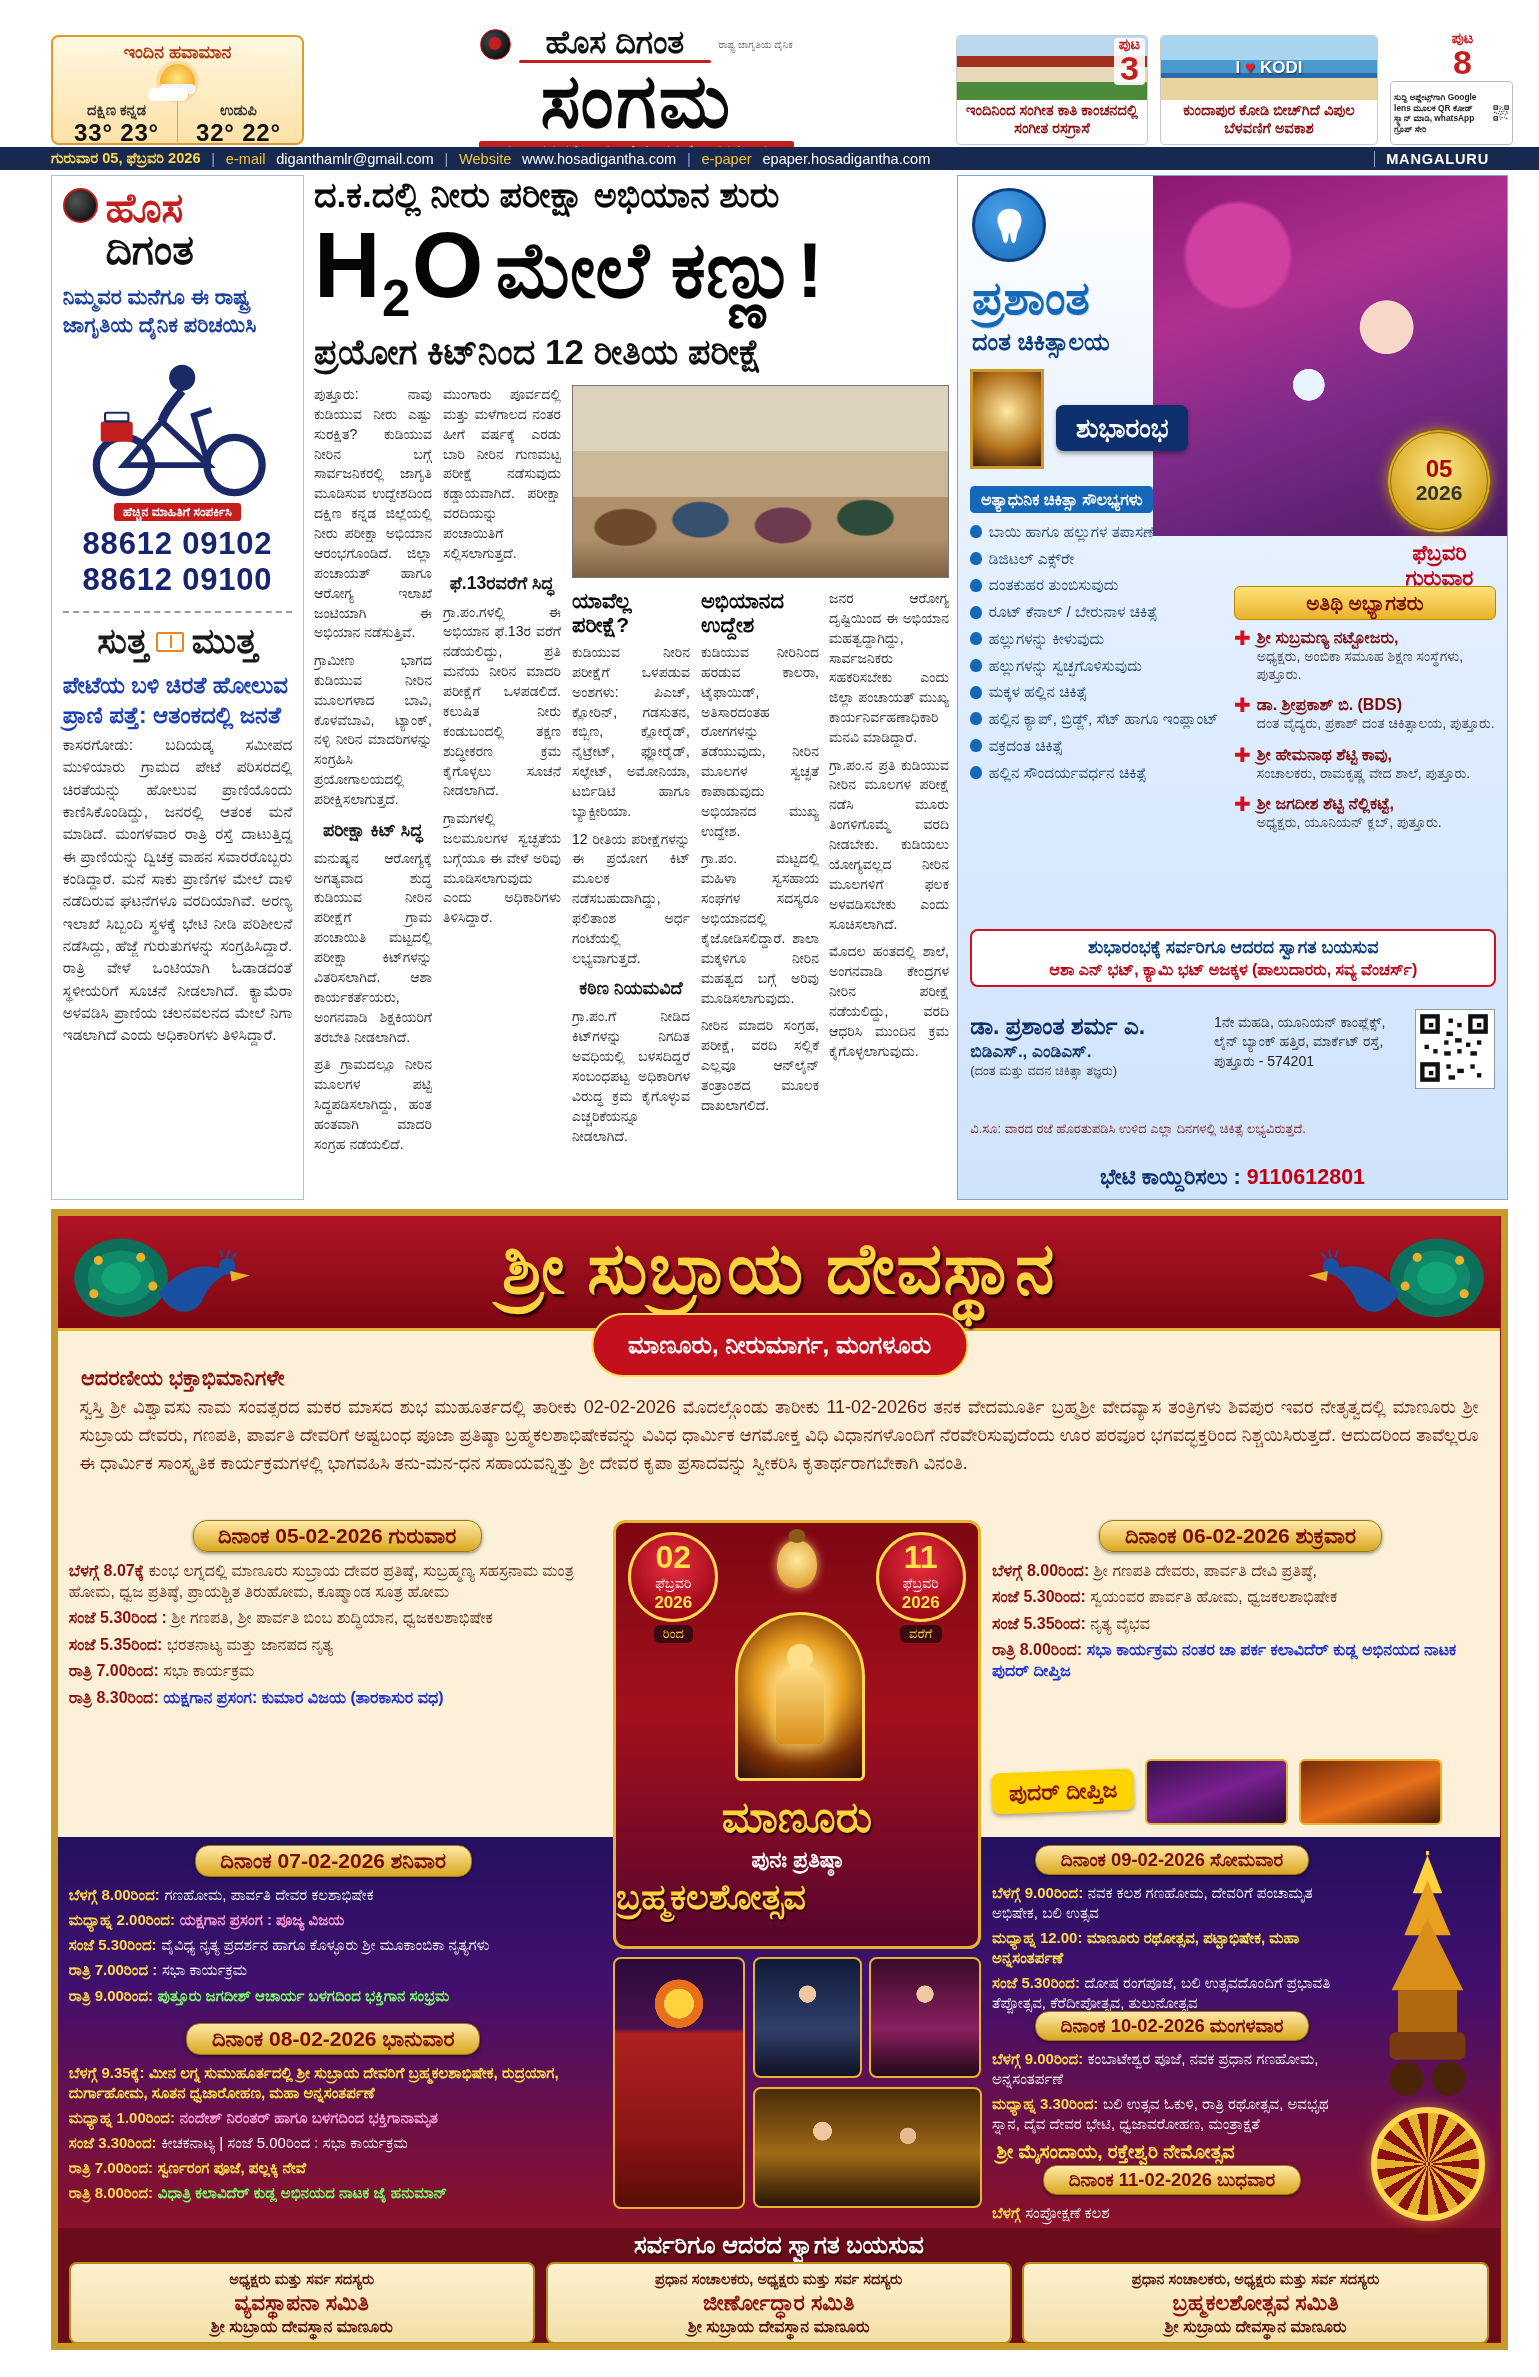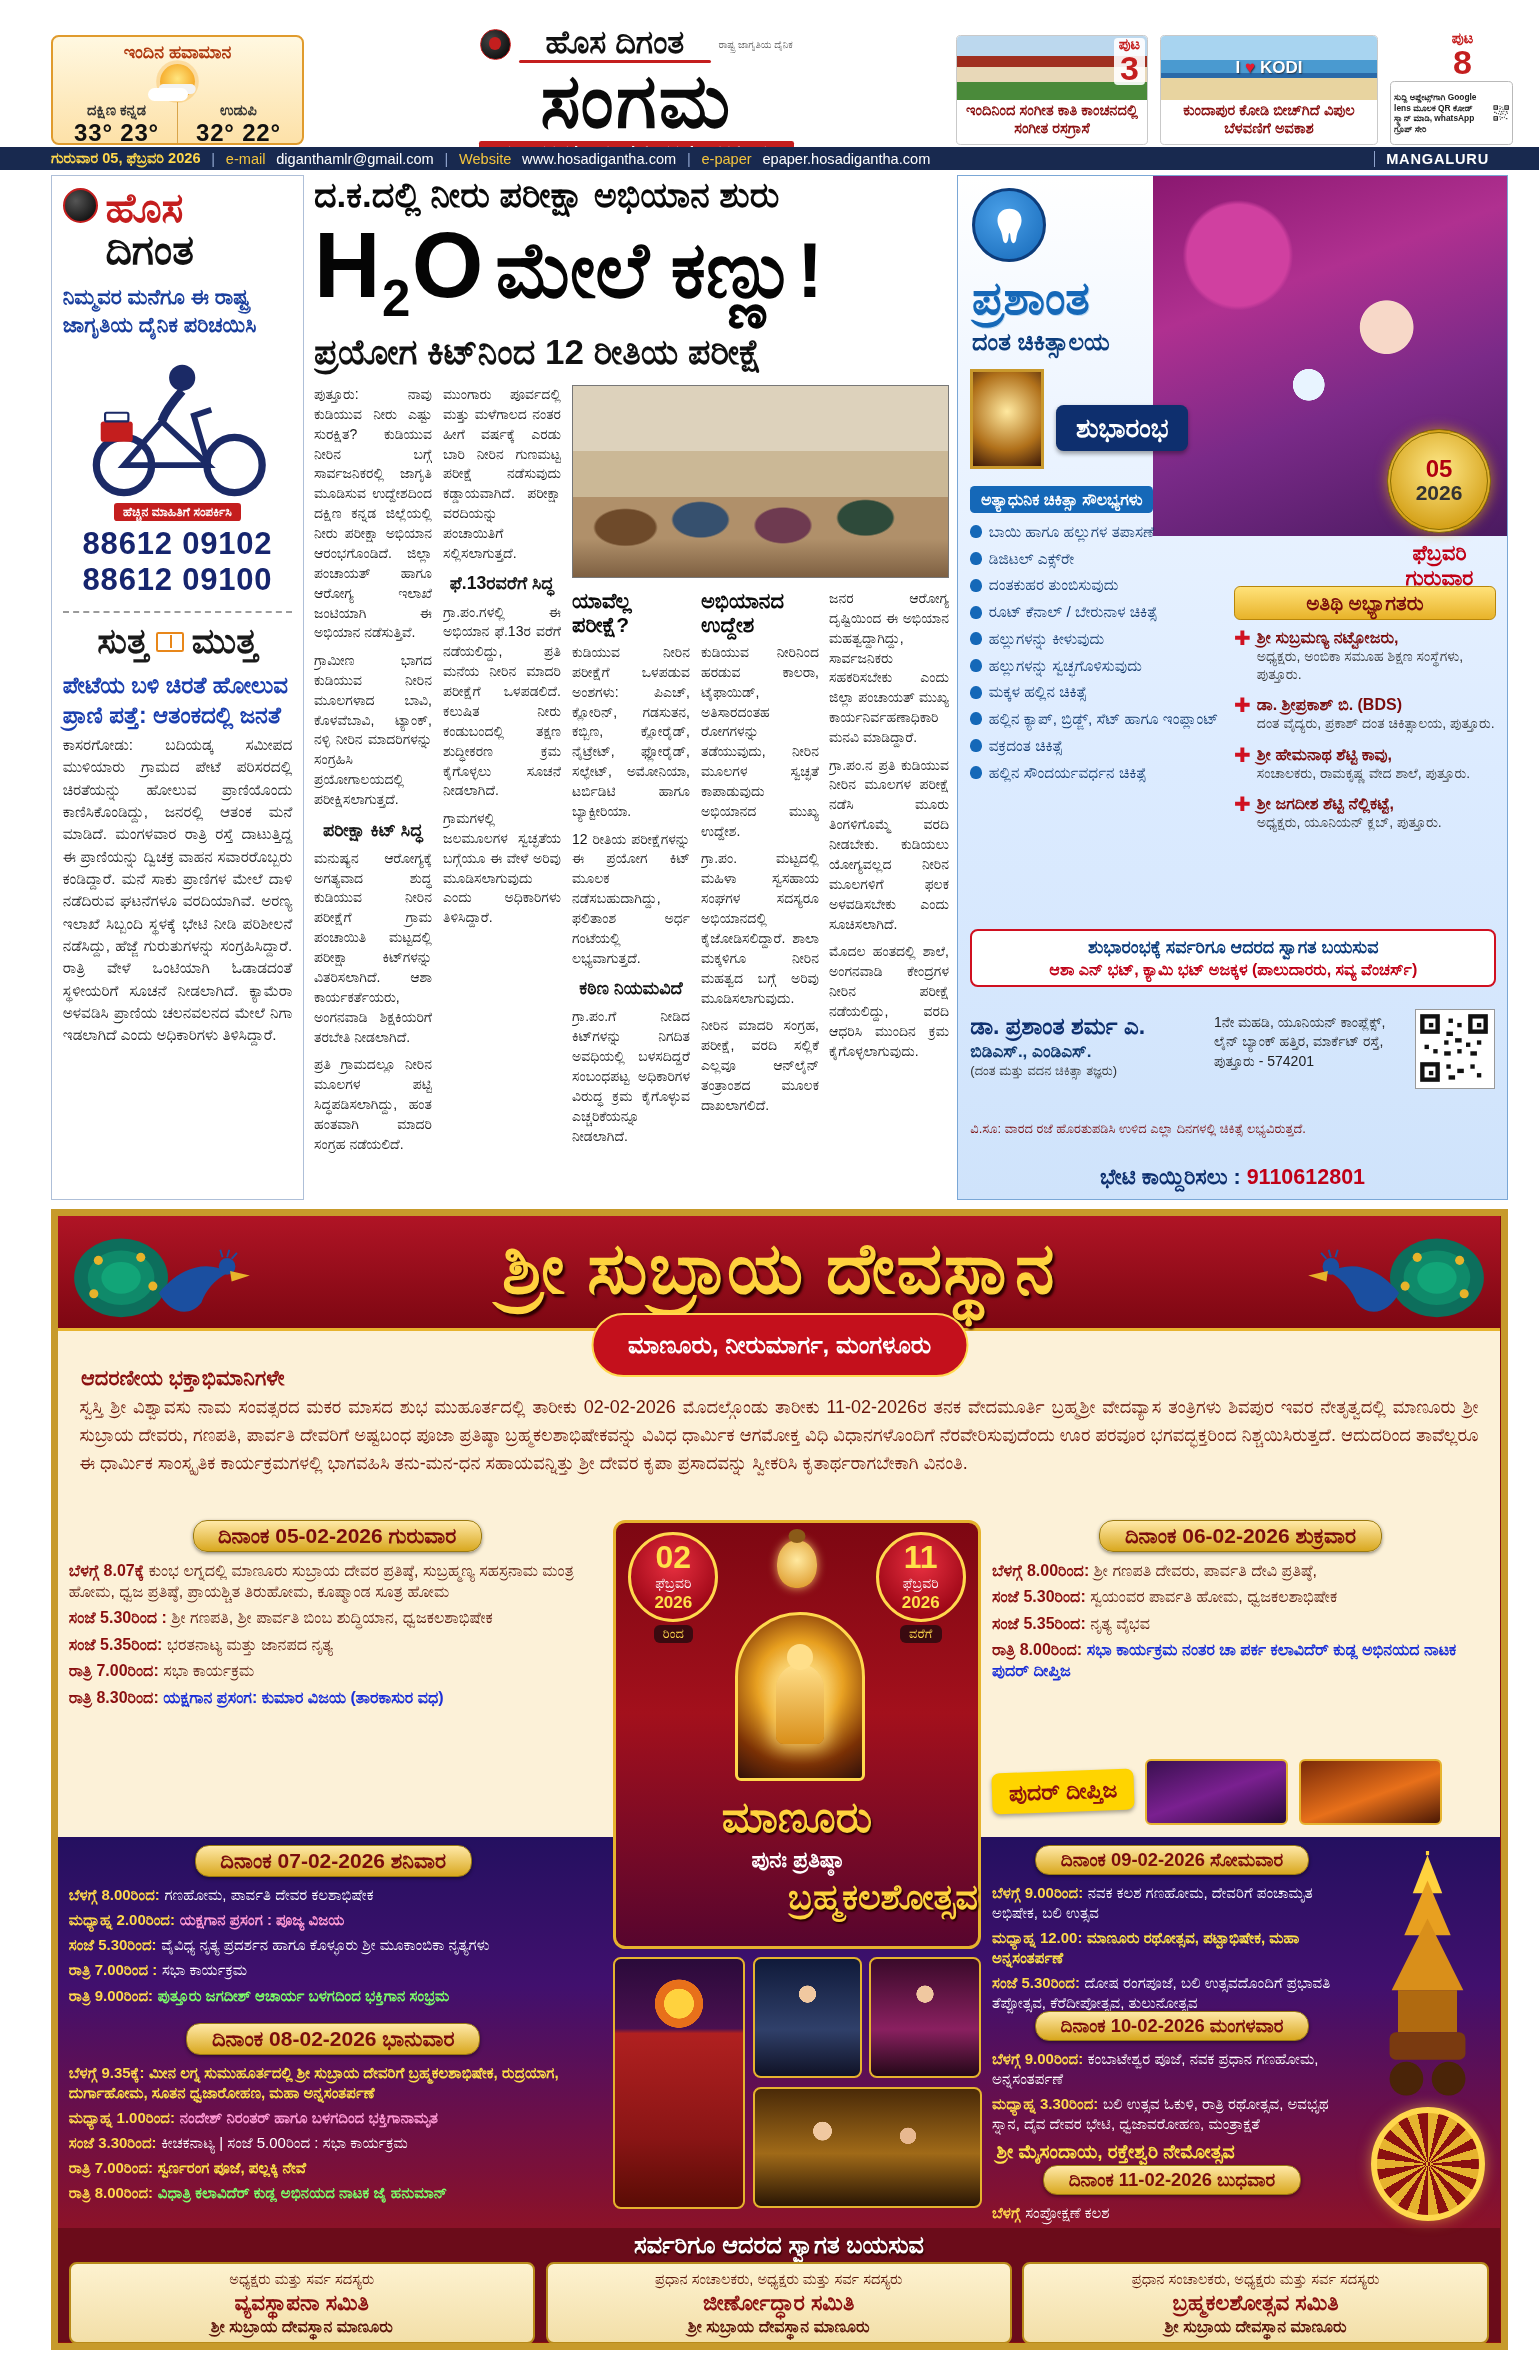--- a/index.html
+++ b/index.html
@@ -151,38 +151,38 @@
   .dmon{font-size:14px;color:#fff;margin:1.5px 0}
   .dyr{font-size:17px;font-weight:bold;color:#ffe24a}
   .dsuf{margin-top:3.1px;background:#3a0a10;color:#ffd84d;font-size:13px;padding:0.8px 9.2px;border-radius:6.1px;width:max-content;margin-left:auto;margin-right:auto}
   .kalasha{position:absolute;left:50%;top:17px;transform:translateX(-50%);width:40px;height:48px;background:radial-gradient(circle at 50% 42%,#ffe9a0,#d98f1a);border-radius:50% 50% 45% 45%;box-shadow:0 0 9.2px rgba(255,220,120,.8)}
   .kalasha::after{content:"";position:absolute;left:50%;top:-10.7px;transform:translateX(-50%);width:17px;height:14px;border-radius:50%;background:#8a5a18}
   .t-arch{position:absolute;left:119px;top:89px;width:130px;height:169px;border:3.1px solid #ffd84d;border-radius:65px 65px 6.1px 6.1px;background:radial-gradient(circle at 50% 42%,#ffe9a0,#e8a020 38%,#7a3005 72%,#30100a)}
   .idol{width:48px;height:80px;background:linear-gradient(180deg,#ffdf8a,#d98f1a);border-radius:24.5px 24.5px 7.7px 7.7px;margin:49px auto 0;box-shadow:0 0 18.4px 4.6px rgba(255,220,120,.8);position:relative}
   .idol::before{content:"";position:absolute;left:50%;top:-20px;transform:translateX(-50%);width:26px;height:26px;border-radius:50%;background:#ffdf8a}
   .t-f1{position:absolute;left:0;right:0;top:270px;text-align:center;font-size:43px;font-weight:bold;color:#ffd23e;text-shadow:1.5px 2.3px 1.5px #2a0000}
   .t-f2{position:absolute;left:0;right:0;top:324px;text-align:center;font-size:22px;font-weight:bold;color:#fff}
-  .t-f3{position:absolute;left:0;right:0;top:354px;text-align:right;font-size:35px;font-weight:bold;color:#ffd23e;text-shadow:1.5px 2.3px 1.5px #2a0000}
+  .t-f3{position:absolute;left:0;right:0;top:354px;text-align:left;font-size:35px;font-weight:bold;color:#ffd23e;text-shadow:1.5px 2.3px 1.5px #2a0000}
   .drama-badge{background:#ffd400;color:#8a1010;font-size:22px;font-weight:bold;padding:7.7px 17px;border-radius:7.7px;transform:rotate(-2deg);box-shadow:0 2.3px 4.6px rgba(0,0,0,.35);white-space:nowrap}
   .npic{width:143px;height:66px;border:2.3px solid #e6b32e;border-radius:6.1px}
   .npic1{background:linear-gradient(160deg,#3a1050,#7a2090 50%,#2a0a3a)}
   .npic2{background:linear-gradient(160deg,#7a2a08,#e8701a 55%,#4a1805)}
   .dancer{position:absolute;left:555px;top:741px;width:132px;height:252px;border:2.3px solid #e6b32e;border-radius:7.7px;background:
       radial-gradient(circle 46px at 50% 18%,#ffd23e 0 32%,#e8701a 33% 52%,transparent 53%),
       radial-gradient(circle 12.3px at 50% 20%,#8a4a20 0 100%,transparent 100%),
       linear-gradient(180deg,#2a0a3a 0%,#4a1050 28%,#b02020 30%,#8a1515 72%,#5a0c05 100%)}
   .spic{position:absolute;border:2.3px solid #e6b32e;border-radius:7.7px}
   .spic1{left:695px;top:741px;width:109px;height:121px;background:radial-gradient(circle 20px at 50% 30%,#f0c8a0 0 42%,transparent 44%),linear-gradient(180deg,#101a3a,#30406a 60%,#101226)}
   .spic2{left:811px;top:741px;width:112px;height:121px;background:radial-gradient(circle 20px at 50% 30%,#f0c8a0 0 42%,transparent 44%),linear-gradient(180deg,#3a0a2a,#8a2060 60%,#240818)}
   .spic3{left:695px;top:871px;width:229px;height:121px;background:radial-gradient(circle 23px at 30% 36%,#f0c8a0 0 40%,transparent 42%),radial-gradient(circle 20px at 68% 40%,#e8b890 0 40%,transparent 42%),linear-gradient(180deg,#4a2a08,#a06a18 55%,#2a1604)}
   .mandala{position:absolute;left:1313px;top:891px;width:114px;height:114px;border-radius:50%;background:repeating-conic-gradient(#e6b32e 0deg 12deg,#8a1010 12deg 24deg);border:6.1px solid #ffd84d;box-shadow:0 0 14px rgba(255,210,60,.5)}
   .t-swagata{position:absolute;left:0;top:1015px;width:1442px;text-align:center;color:#fff;font-size:24px;font-weight:bold;text-shadow:0.8px 1.5px 1.5px #300}
   .comms{position:absolute;left:10.7px;top:1046px;width:1420px;display:flex;gap:10.7px}
   .cbox{flex:1;background:linear-gradient(180deg,#fdf2d0,#f3dfa8);border:2.3px solid #b88a1a;border-radius:7.7px;text-align:center;padding:6.1px 7.7px}
-  .c1{font-size:14.6px;font-weight:normal;color:#5a1208;line-height:1.25}
+  .c1{font-size:14.6px;font-weight:bold;color:#5a1208;line-height:1.25}
   .c2{font-size:21.5px;font-weight:bold;color:#8a0f0f;margin-top:2.3px}
   .c3{font-size:16px;font-weight:bold;color:#5a1208;margin-top:2.3px}
 </style>
 </head>
 <body>
 
 <div id="page">
 
   <div class="abs weather" style="left:51px;top:35px;width:253px;height:110px">
     <div class="weather-title">ಇಂದಿನ ಹವಾಮಾನ</div>

